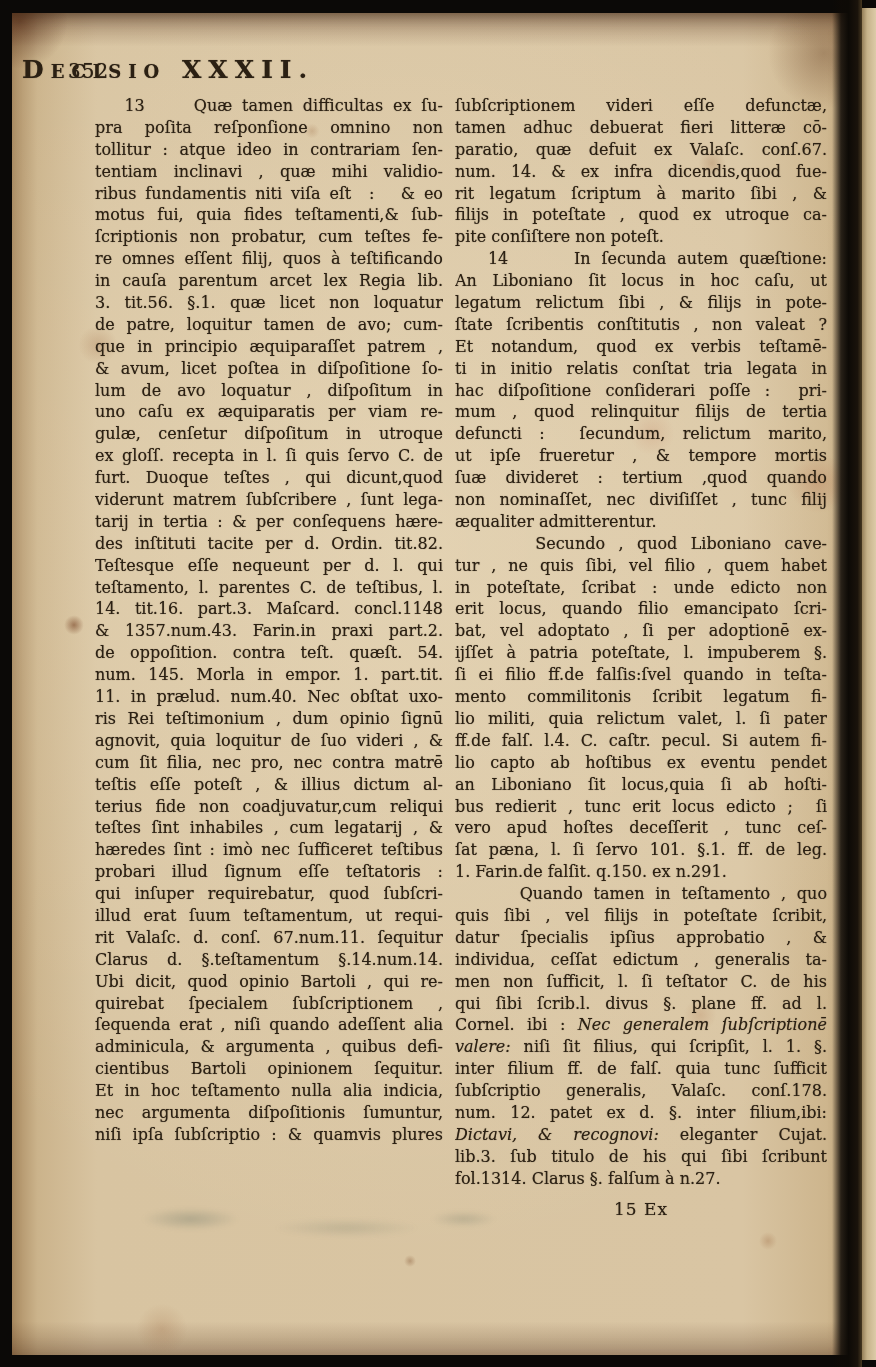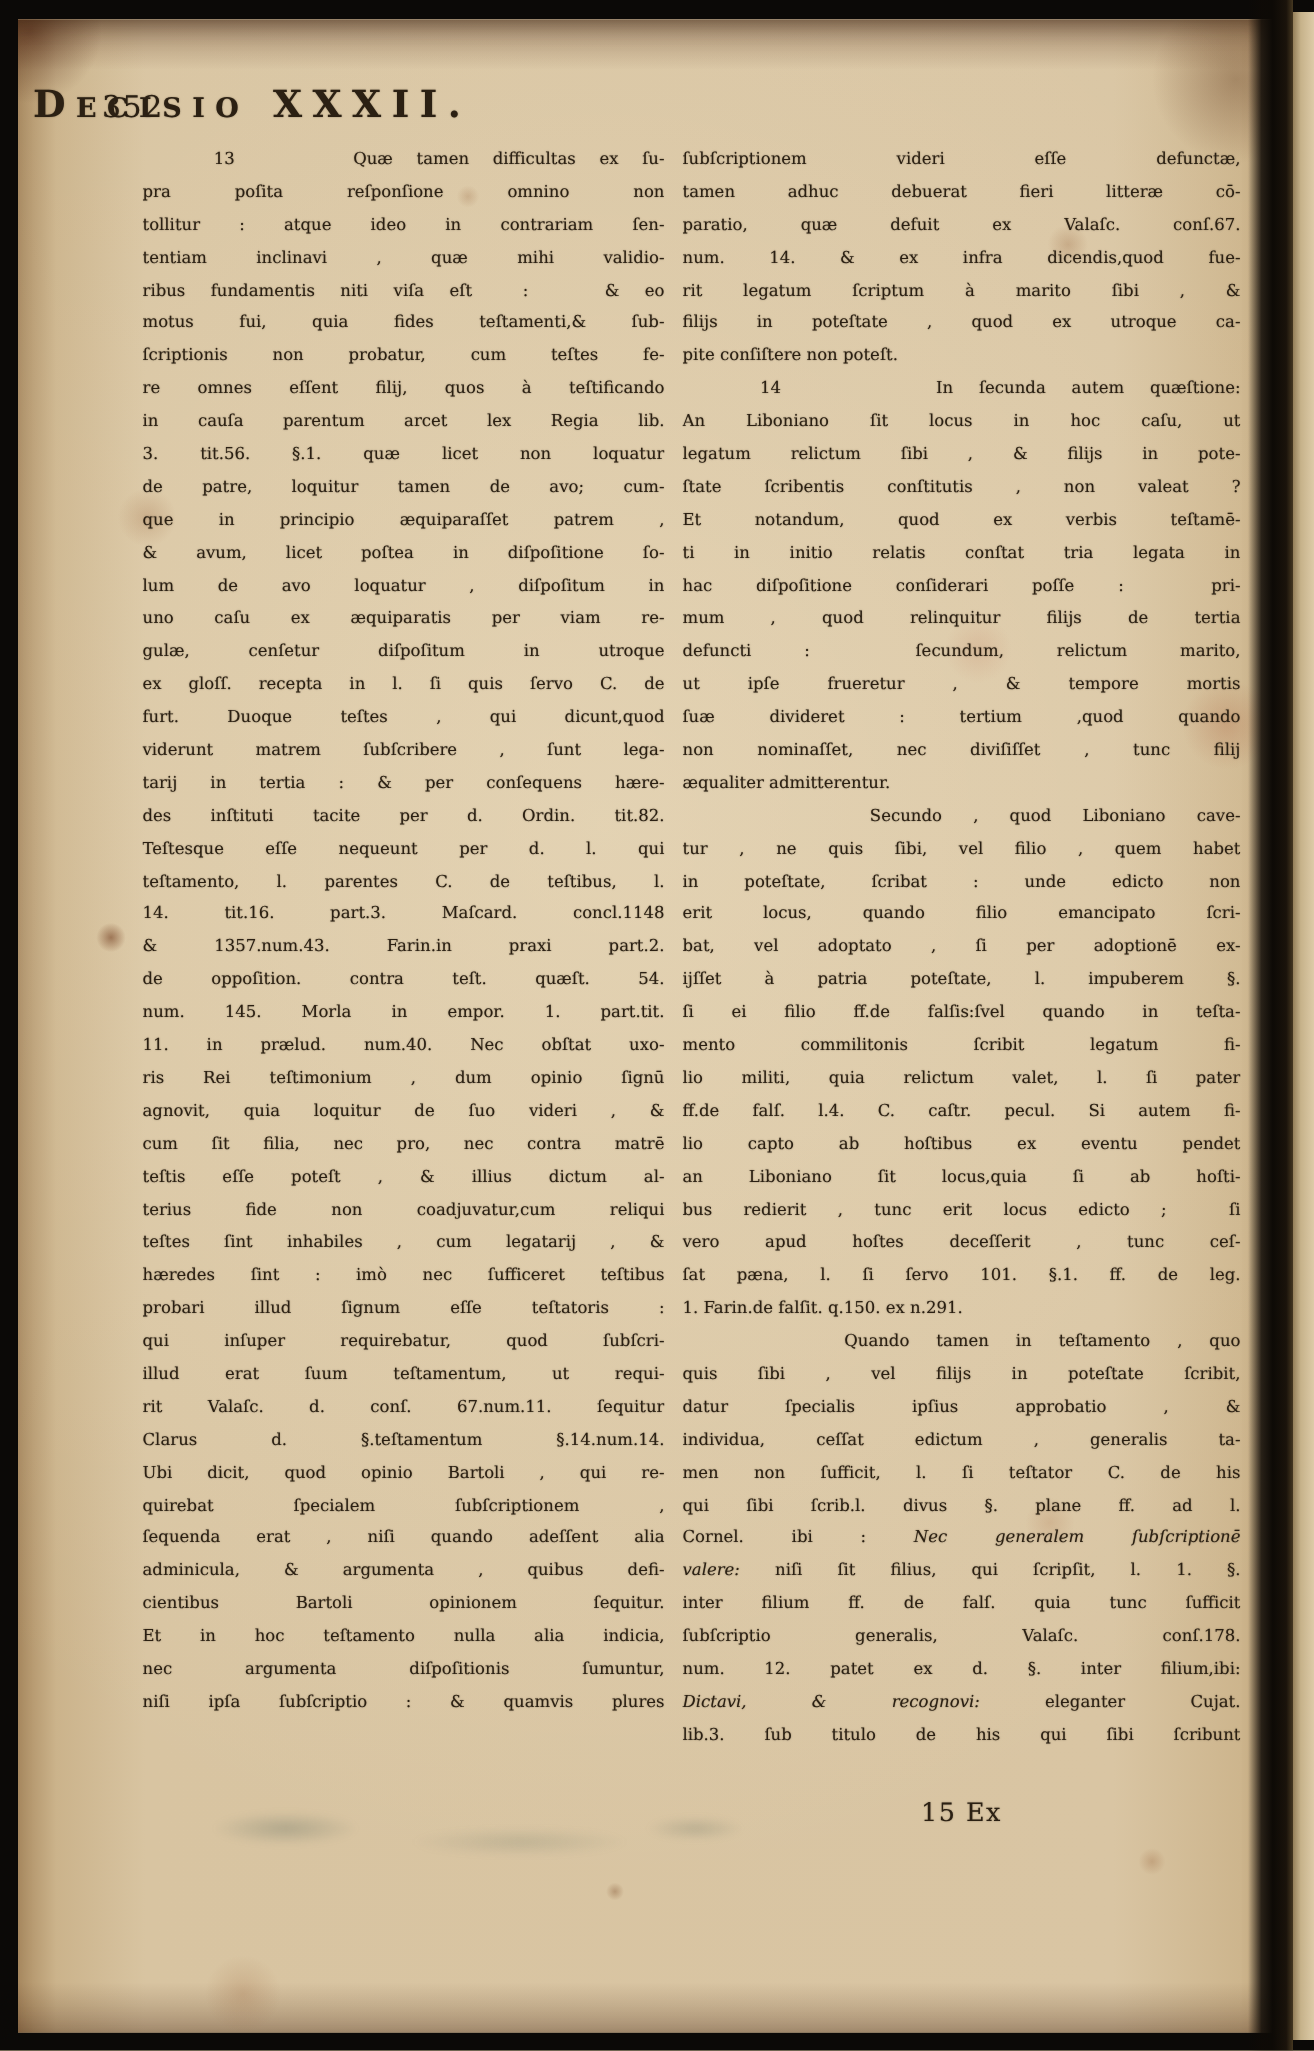--- a/index.html
+++ b/index.html
@@ -50,21 +50,21 @@
   .print *{text-shadow:0 0 1px rgba(43,32,19,.55);}
   .folio{
     position:absolute;left:56px;top:46px;font-size:20px;letter-spacing:1px;
   }
   .running-header{
     position:absolute;left:0;top:42px;width:100%;text-align:left;
     font-variant:small-caps;font-weight:700;font-size:25px;letter-spacing:7px;
     padding-left:10px;box-sizing:border-box;
   }
   .col{
-    position:absolute;top:82px;font-size:11px;line-height:21.9px;overflow:hidden;
+    position:absolute;top:82px;font-size:16px;line-height:21.9px;overflow:hidden;
   }
   .col-left{left:83px;width:348px;height:1096px;}
   .col-right{left:443px;width:372px;height:1096px;}
   .line{
     height:21.9px;white-space:pre-wrap;
     text-align:justify;text-align-last:justify;
   }
   .line.para-end{text-align-last:left;}
   .line i{font-style:italic;}
   .catchword{
@@ -182,18 +182,19 @@
         <div class="line">individua, ceſſat edictum , generalis ta-</div>
         <div class="line">men non ſufficit, l. ſi teſtator C. de his</div>
         <div class="line">qui ſibi ſcrib.l. divus §. plane ff. ad l.</div>
         <div class="line">Cornel. ibi : <i>Nec generalem ſubſcriptionē</i></div>
         <div class="line"><i>valere:</i> niſi ſit filius, qui ſcripſit, l. 1. §.</div>
         <div class="line">inter filium ff. de falſ. quia tunc ſufficit</div>
         <div class="line">ſubſcriptio generalis, Valaſc. conſ.178.</div>
         <div class="line">num. 12. patet ex d. §. inter filium,ibi:</div>
         <div class="line"><i>Dictavi, &amp; recognovi:</i> eleganter Cujat.</div>
         <div class="line">lib.3. ſub titulo de his qui ſibi ſcribunt</div>
+        <div class="line para-end">fol.1314. Clarus §. falſum à n.27.</div>
       </div>
     <div class="catchword">15 Ex</div>
   </div>
   <div class="smudge"></div>
 </div>
 <div class="gutter"></div>
 
 </body></html>

